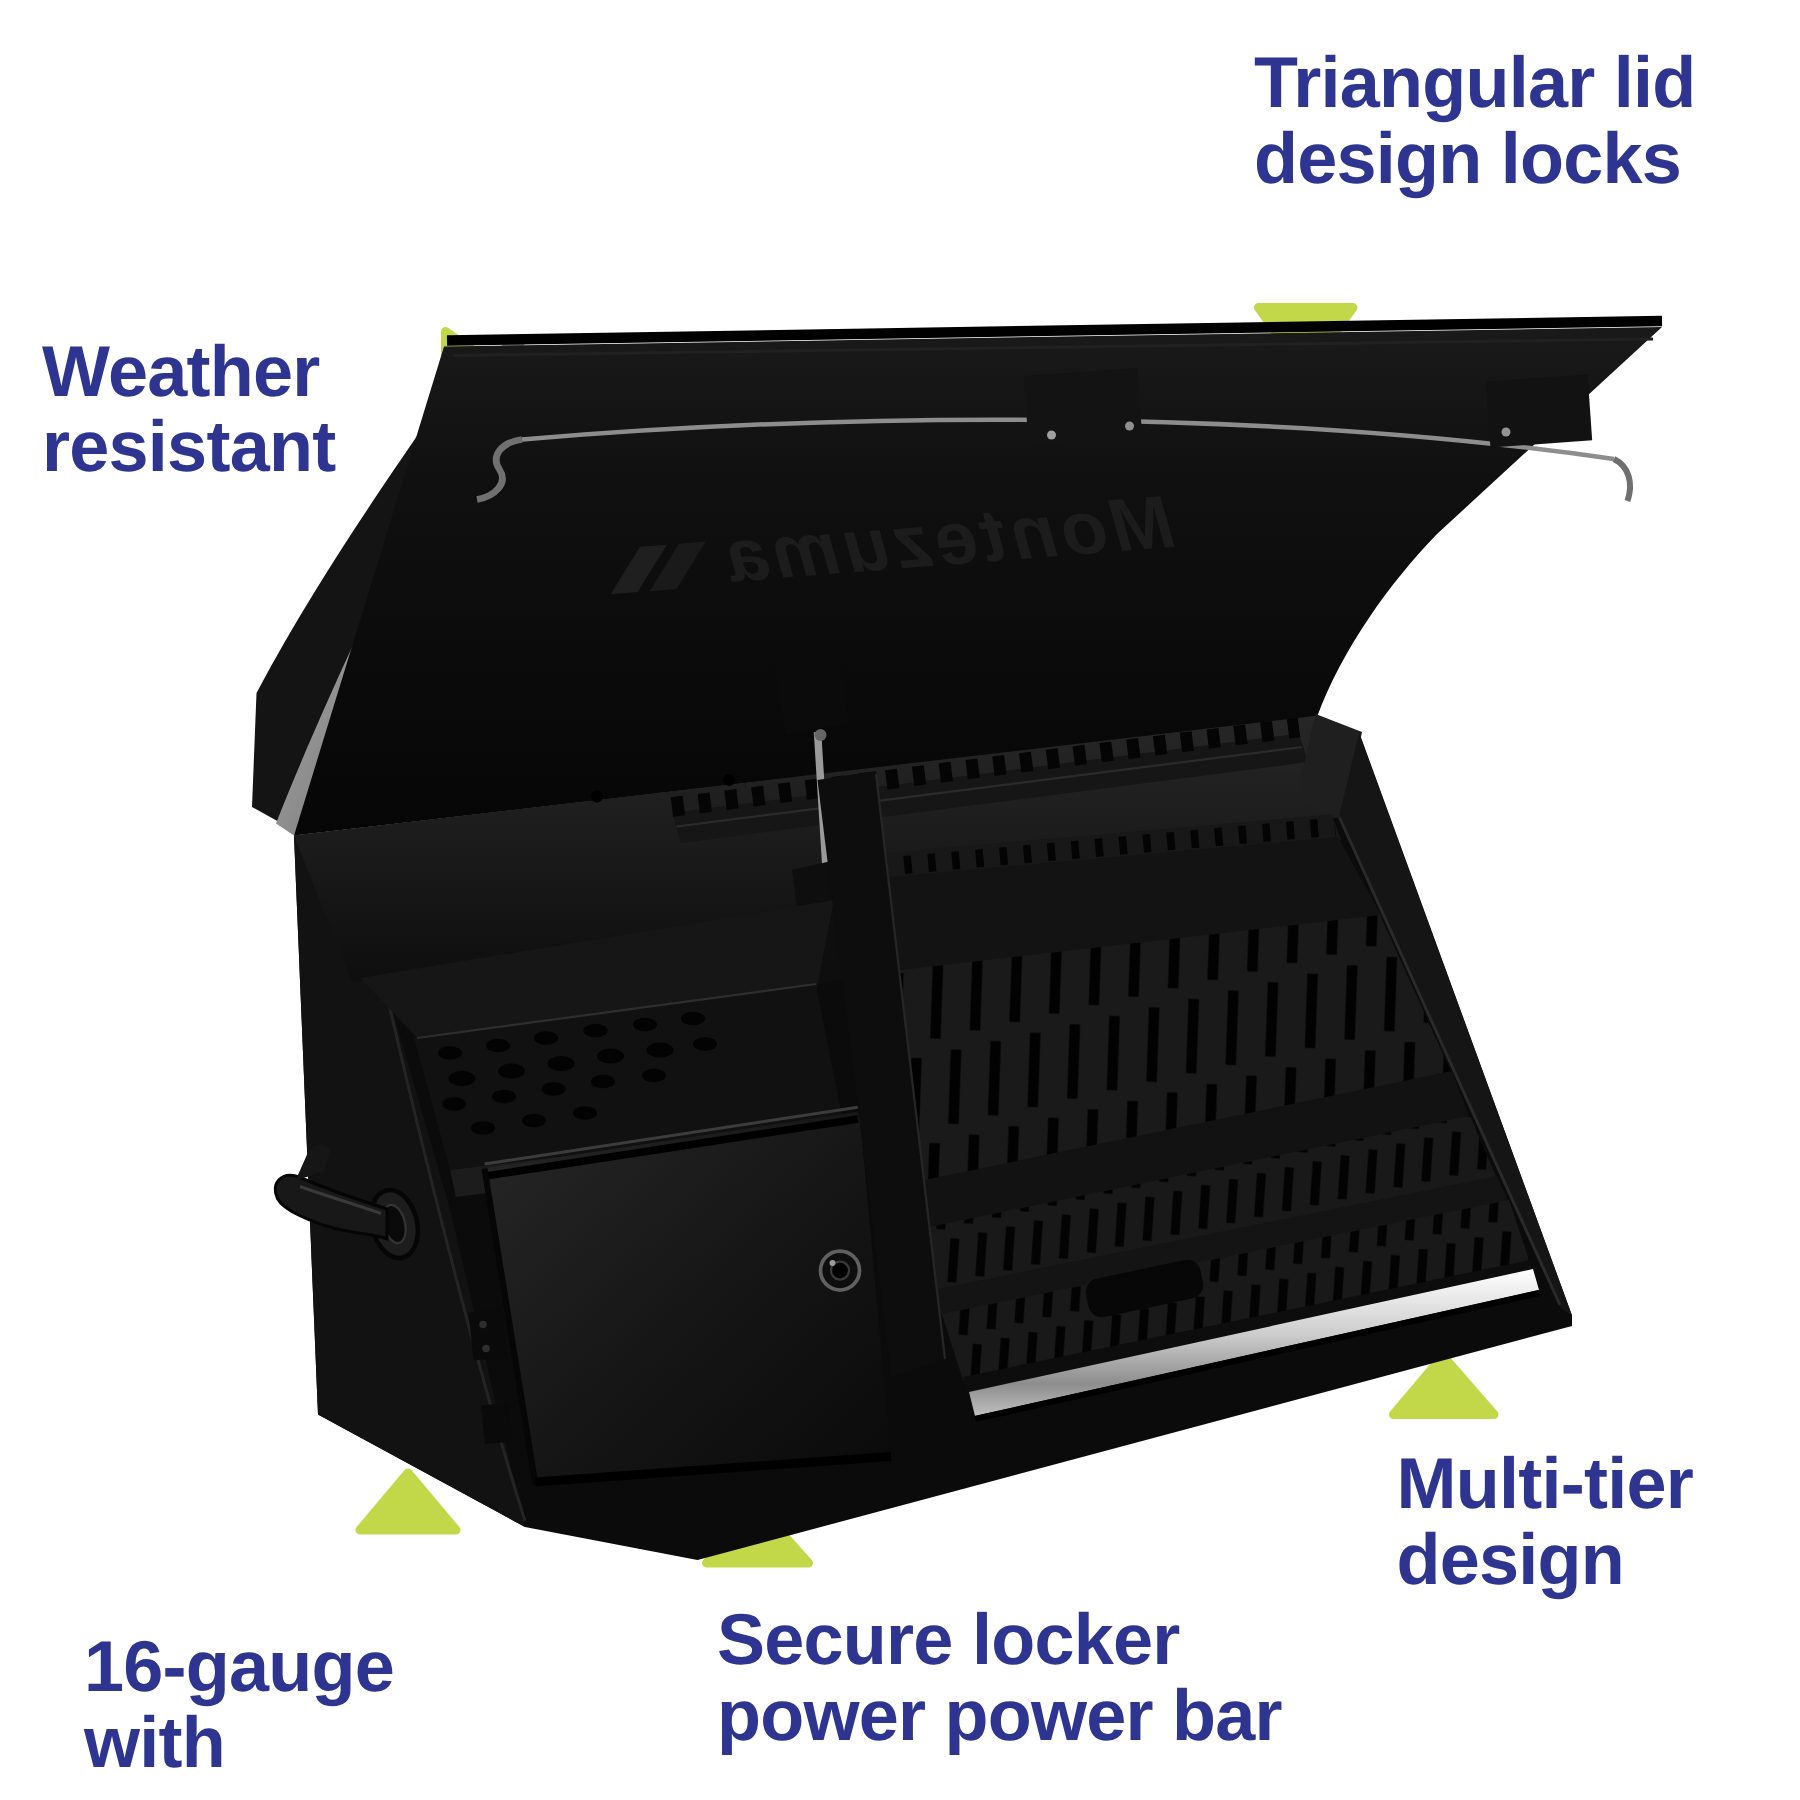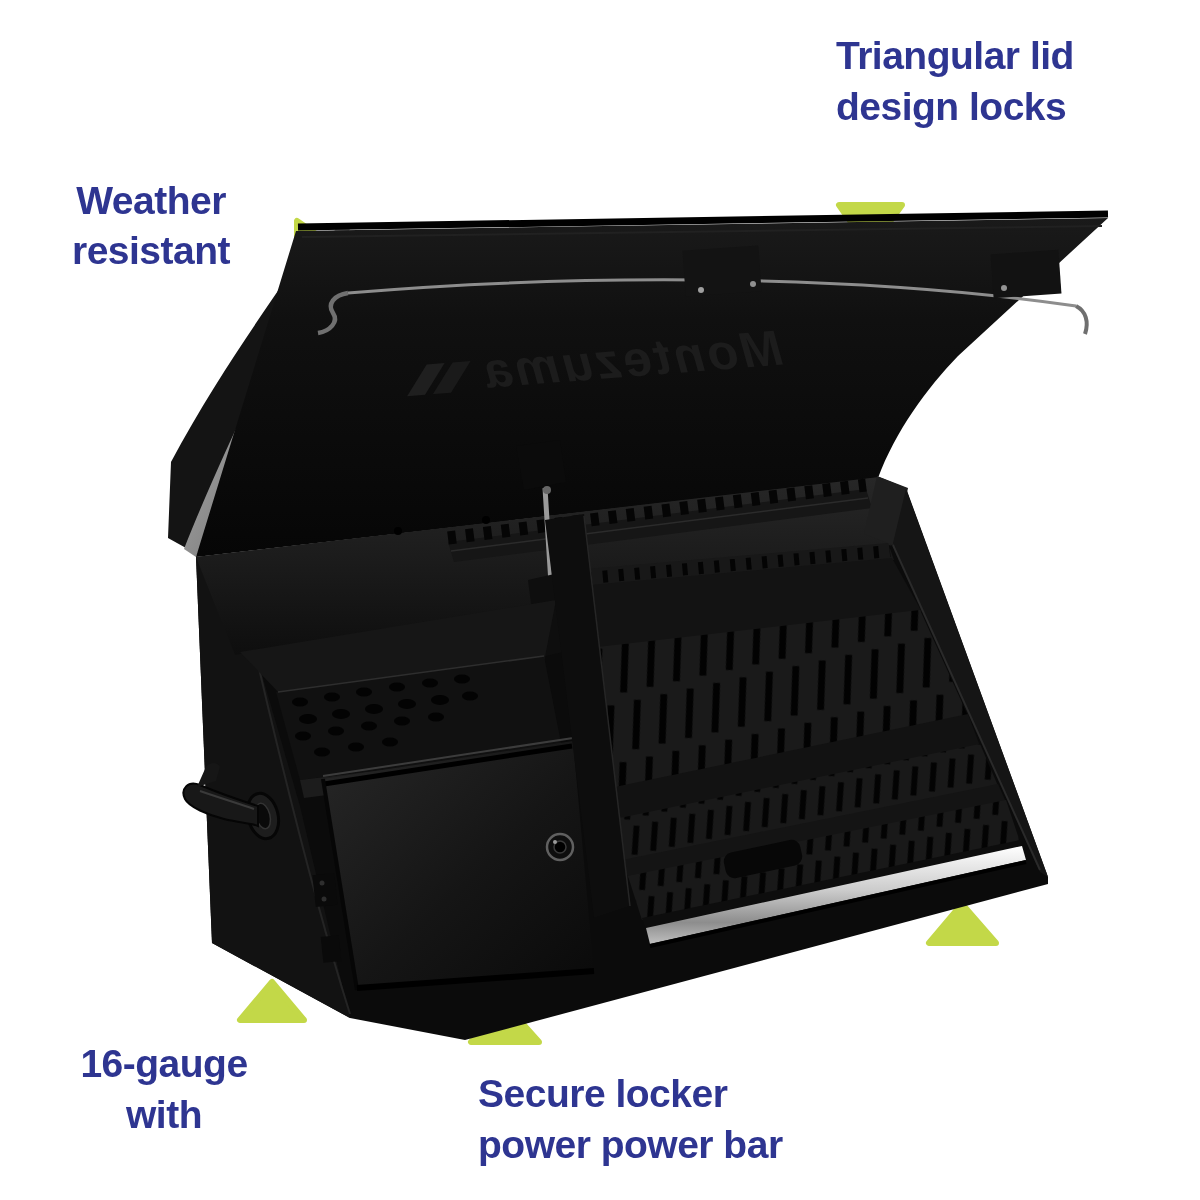--- a/index.html
+++ b/index.html
@@ -1,22 +1,22 @@
 <!DOCTYPE html>
 <html><head>
 <meta charset="utf-8">
 <style>
   html,body{margin:0;padding:0;background:#fff;}
   .stage{position:relative;width:1200px;height:1200px;background:#ffffff;overflow:hidden;
          font-family:"Liberation Sans",sans-serif;}
   .stage svg{position:absolute;left:0;top:0;}
-  .callout{position:absolute;font-weight:bold;font-size:39px;line-height:51px;
+  .callout{position:absolute;font-weight:bold;font-size:48px;line-height:51px;
            color:#2e3591;letter-spacing:-0.5px;white-space:nowrap;}
   .callout div{white-space:nowrap;}
-  .align-right{text-align:center;}
+  .align-right{text-align:left;margin-top:48px;}
   .arrow{fill:#c3d848;stroke:#c3d848;stroke-width:6;stroke-linejoin:round;}
 </style>
 </head>
 <body>
 
 <div class="stage">
 
   <svg width="1200" height="1200" viewBox="0 0 1200 1200">
     <defs>
       <linearGradient id="g-lid" x1="0" y1="0" x2="0" y2="1">
@@ -187,26 +187,28 @@
   <div class="callout align-right" style="left:28px; top:176px; width:246px; line-height:50px;">
     <div>Weather</div>
     <div>resistant</div>
   </div>
 
   <div class="callout" style="left:836px; top:30px; width:340px;">
     <div>Triangular lid</div>
     <div>design locks</div>
   </div>
 
-  <div class="callout align-right" style="left:31px; top:1038px; width:266px;">
+  <div class="callout align-right" style="left:56px; top:1038px; width:266px;">
     <div>16-gauge</div>
     <div>with</div>
   </div>
 
   <div class="callout" style="left:478px; top:1068px; width:400px;">
     <div>Secure locker</div>
     <div>power power bar</div>
   </div>
 
   <div class="callout" style="left:931px; top:964px; width:260px;">
+    <div>Multi-tier</div>
+    <div>design</div>
   </div>
 
 </div>
 
 </body></html>

